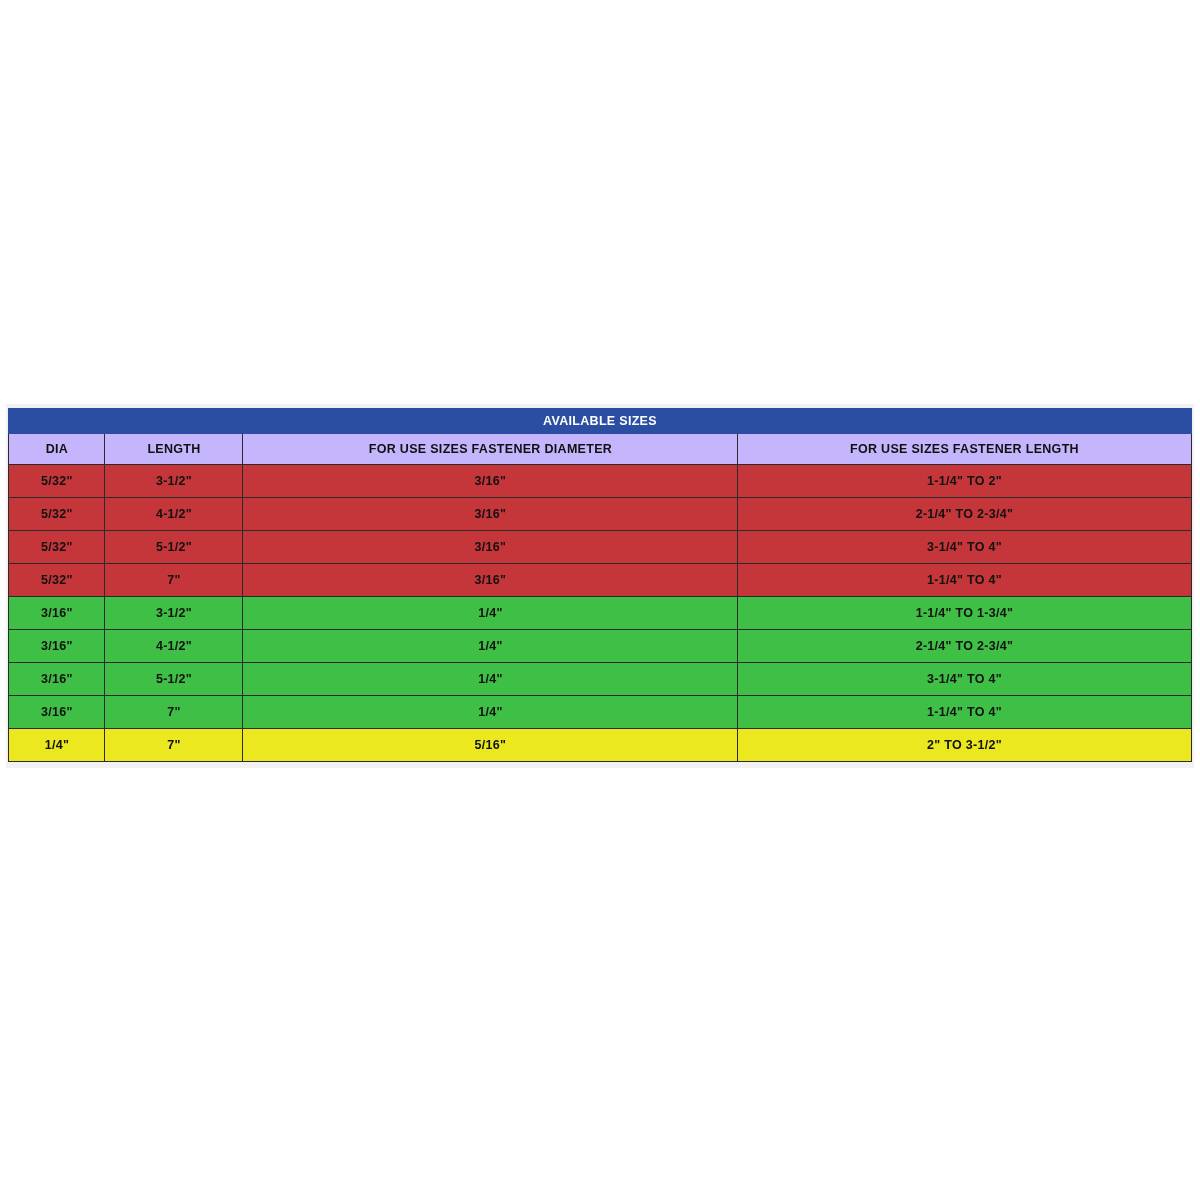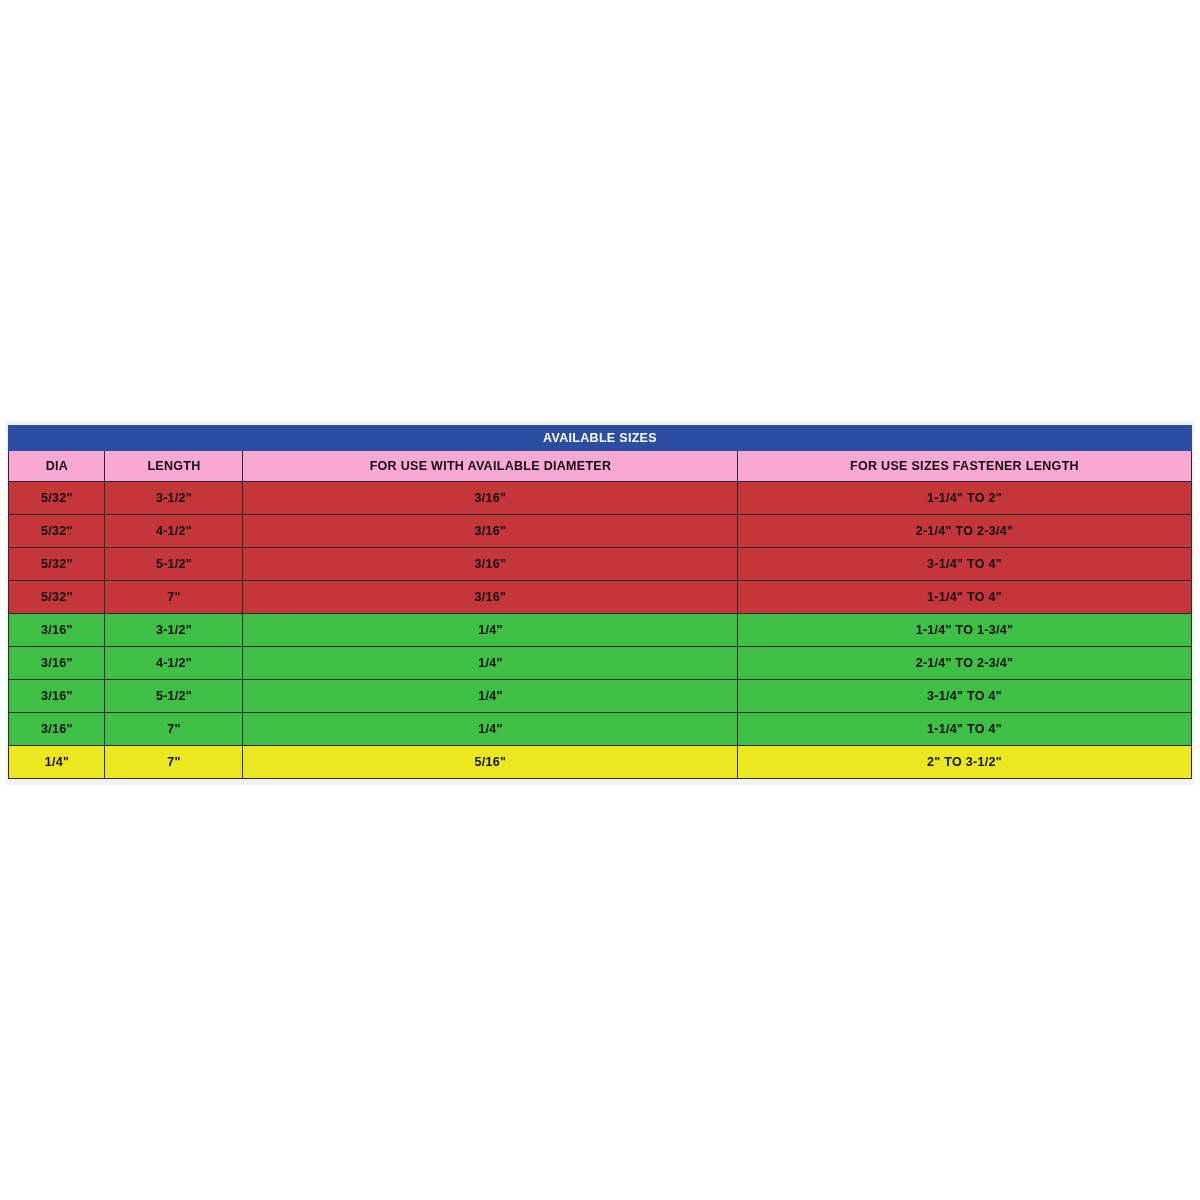--- a/index.html
+++ b/index.html
@@ -11,21 +11,21 @@
     width: 1200px;
     height: 1200px;
     font-family: "Liberation Sans", sans-serif;
     position: relative;
     overflow: hidden;
   }
 
   #table-wrap {
     position: absolute;
     left: 6px;
-    top: 421px;
+    top: 404px;
     width: 1188px;
     background: #f2f2f2;
     padding: 4px 0 6px 0;
     box-sizing: border-box;
   }
 
   table.sizes {
     border-collapse: collapse;
     width: 1182px;
     margin: 0 auto;
@@ -49,21 +49,21 @@
   .title-cell {
     background: #2b4ea2;
     color: #ffffff !important;
     font-size: 12.5px;
     height: 24px !important;
     letter-spacing: 0.6px;
     border: 1px solid #2b4ea2 !important;
   }
 
   .hdr-cell {
-    background: #f9a8d4;
+    background: #c4b5fd;
     height: 30px !important;
     font-size: 12.5px;
   }
 
   .row-red td { background: #c4363a; }
   .row-green td { background: #3fbf45; }
   .row-yellow td { background: #ece820; }
 
   .col-dia   { width: 96px; }
   .col-len   { width: 138px; }
@@ -81,21 +81,21 @@
       <col class="col-fdia">
       <col class="col-flen">
     </colgroup>
     <thead>
       <tr>
         <th class="title-cell" colspan="4">AVAILABLE SIZES</th>
       </tr>
       <tr>
         <th class="hdr-cell">DIA</th>
         <th class="hdr-cell">LENGTH</th>
-        <th class="hdr-cell">FOR USE WITH AVAILABLE DIAMETER</th>
+        <th class="hdr-cell">FOR USE SIZES FASTENER DIAMETER</th>
         <th class="hdr-cell">FOR USE SIZES FASTENER LENGTH</th>
       </tr>
     </thead>
     <tbody id="rows-body">
         <tr class="row-red">
           <td>5/32"</td>
           <td>3-1/2"</td>
           <td>3/16"</td>
           <td>1-1/4" TO 2"</td>
         </tr>

